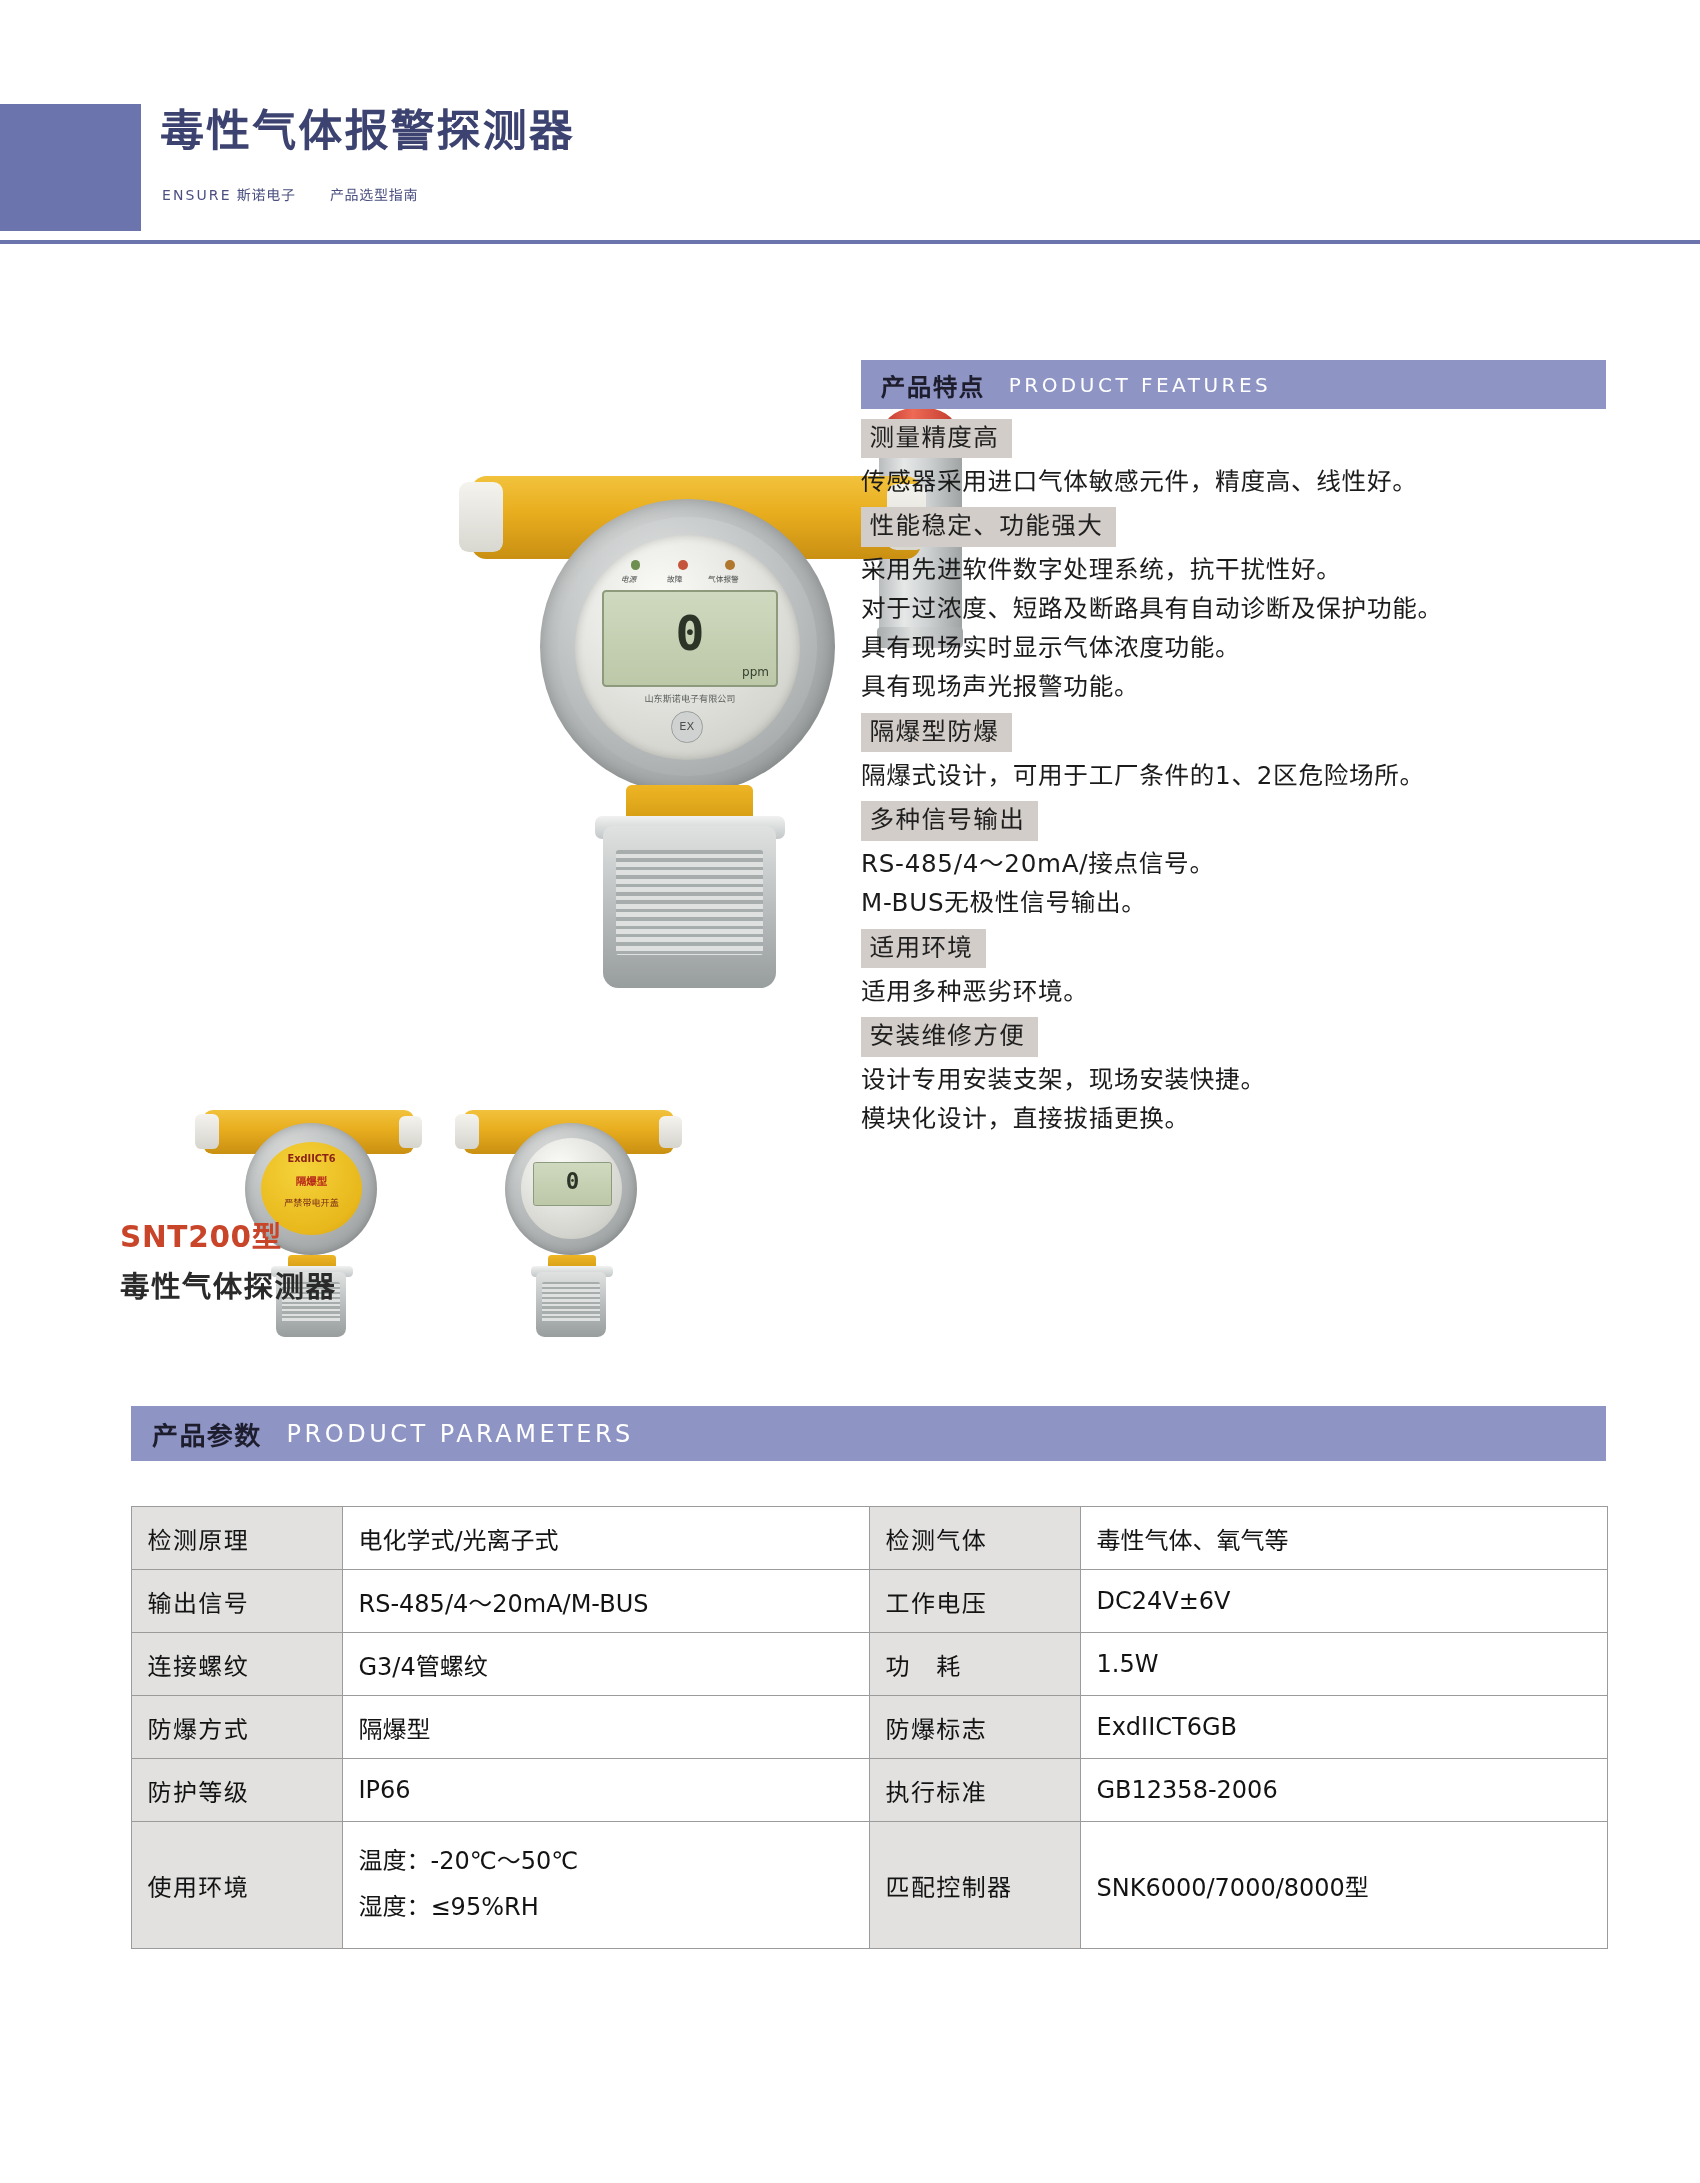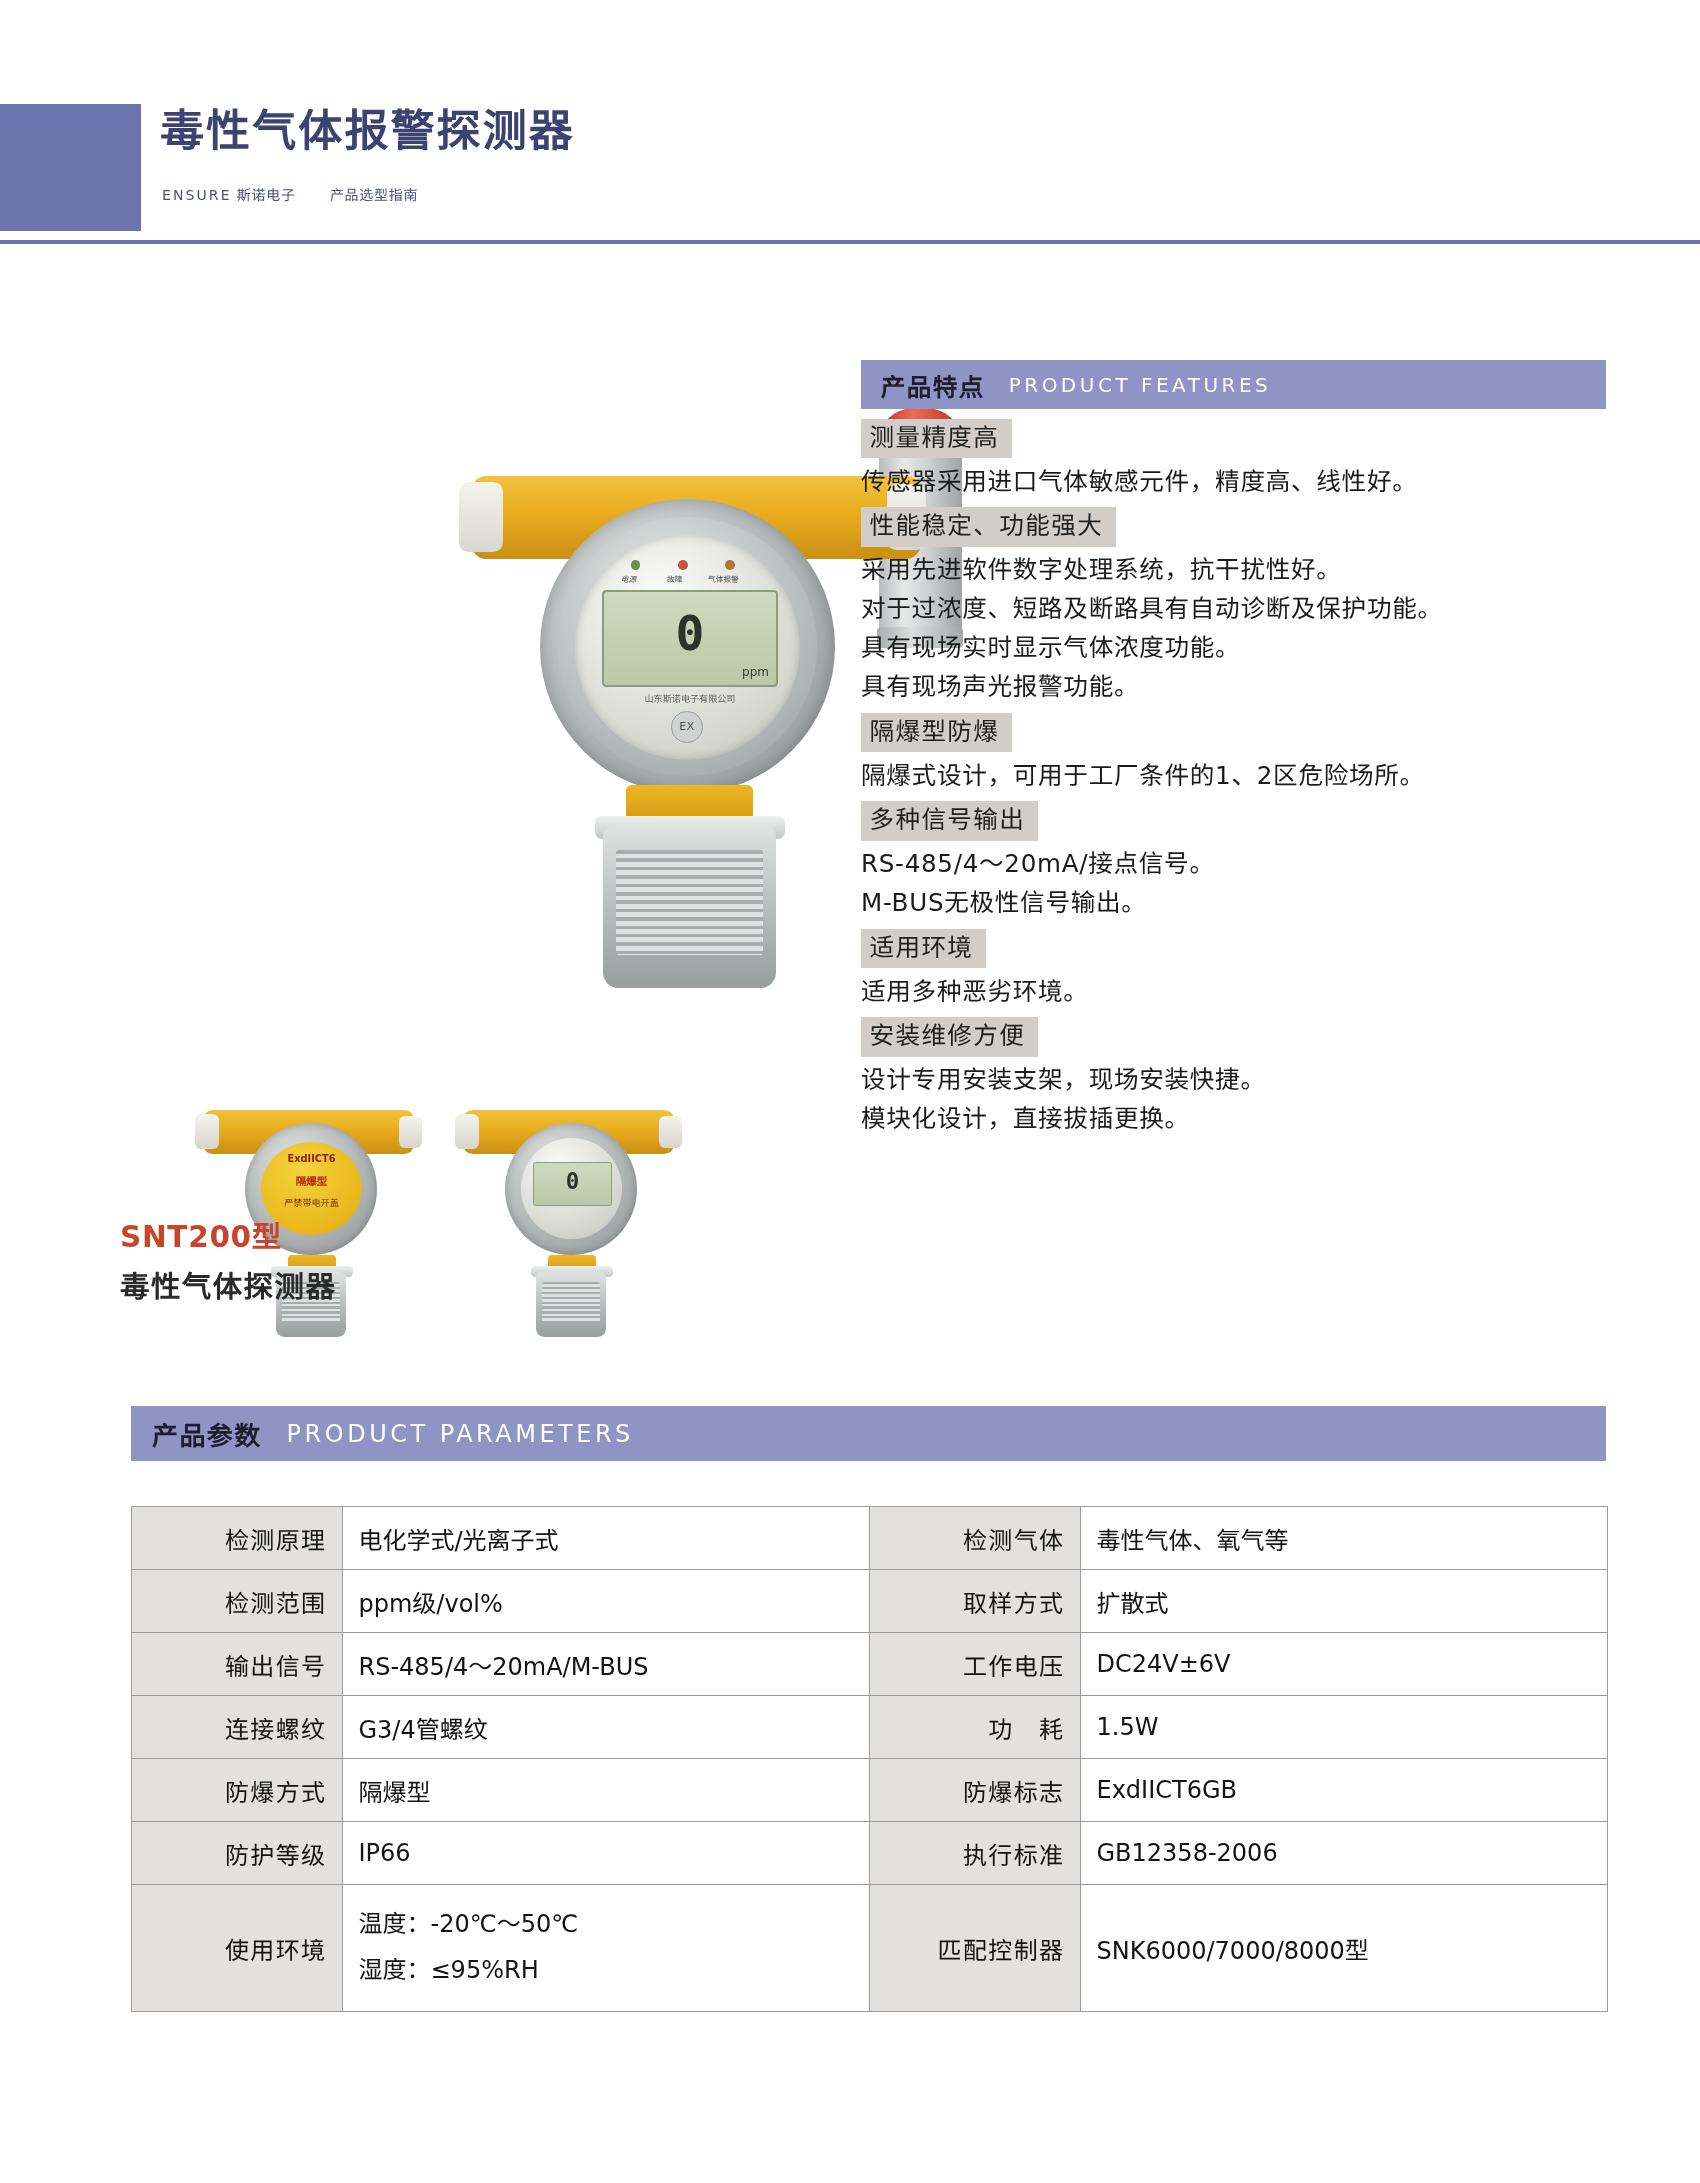--- a/index.html
+++ b/index.html
@@ -289,21 +289,21 @@
     border:0.7px solid #9b9b9b;
     height:63px;
     font-size:24px;
     color:#131313;
     padding:0 15.5px;
     box-sizing:border-box;
     vertical-align:middle;
   }
   td.k{
     background:#e2e1e0;
-    text-align:right;
+    text-align:left;
     letter-spacing:1.4px;
     width:211px;
   }
   td.v{ background:#ffffff; width:527px;}
   td.v.tall{height:127px;}
   .v-line{line-height:1.9;}
 </style>
 </head>
 <body>
 
@@ -436,26 +436,20 @@
 
 <table class="params">
   <tbody>
     <tr>
       <td class="k">检测原理</td>
       <td class="v">电化学式/光离子式</td>
       <td class="k">检测气体</td>
       <td class="v">毒性气体、氧气等</td>
     </tr>
     <tr>
-      <td class="k">检测范围</td>
-      <td class="v">ppm级/vol%</td>
-      <td class="k">取样方式</td>
-      <td class="v">扩散式</td>
-    </tr>
-    <tr>
       <td class="k">输出信号</td>
       <td class="v">RS-485/4～20mA/M-BUS</td>
       <td class="k">工作电压</td>
       <td class="v">DC24V±6V</td>
     </tr>
     <tr>
       <td class="k">连接螺纹</td>
       <td class="v">G3/4管螺纹</td>
       <td class="k">功　耗</td>
       <td class="v">1.5W</td>

